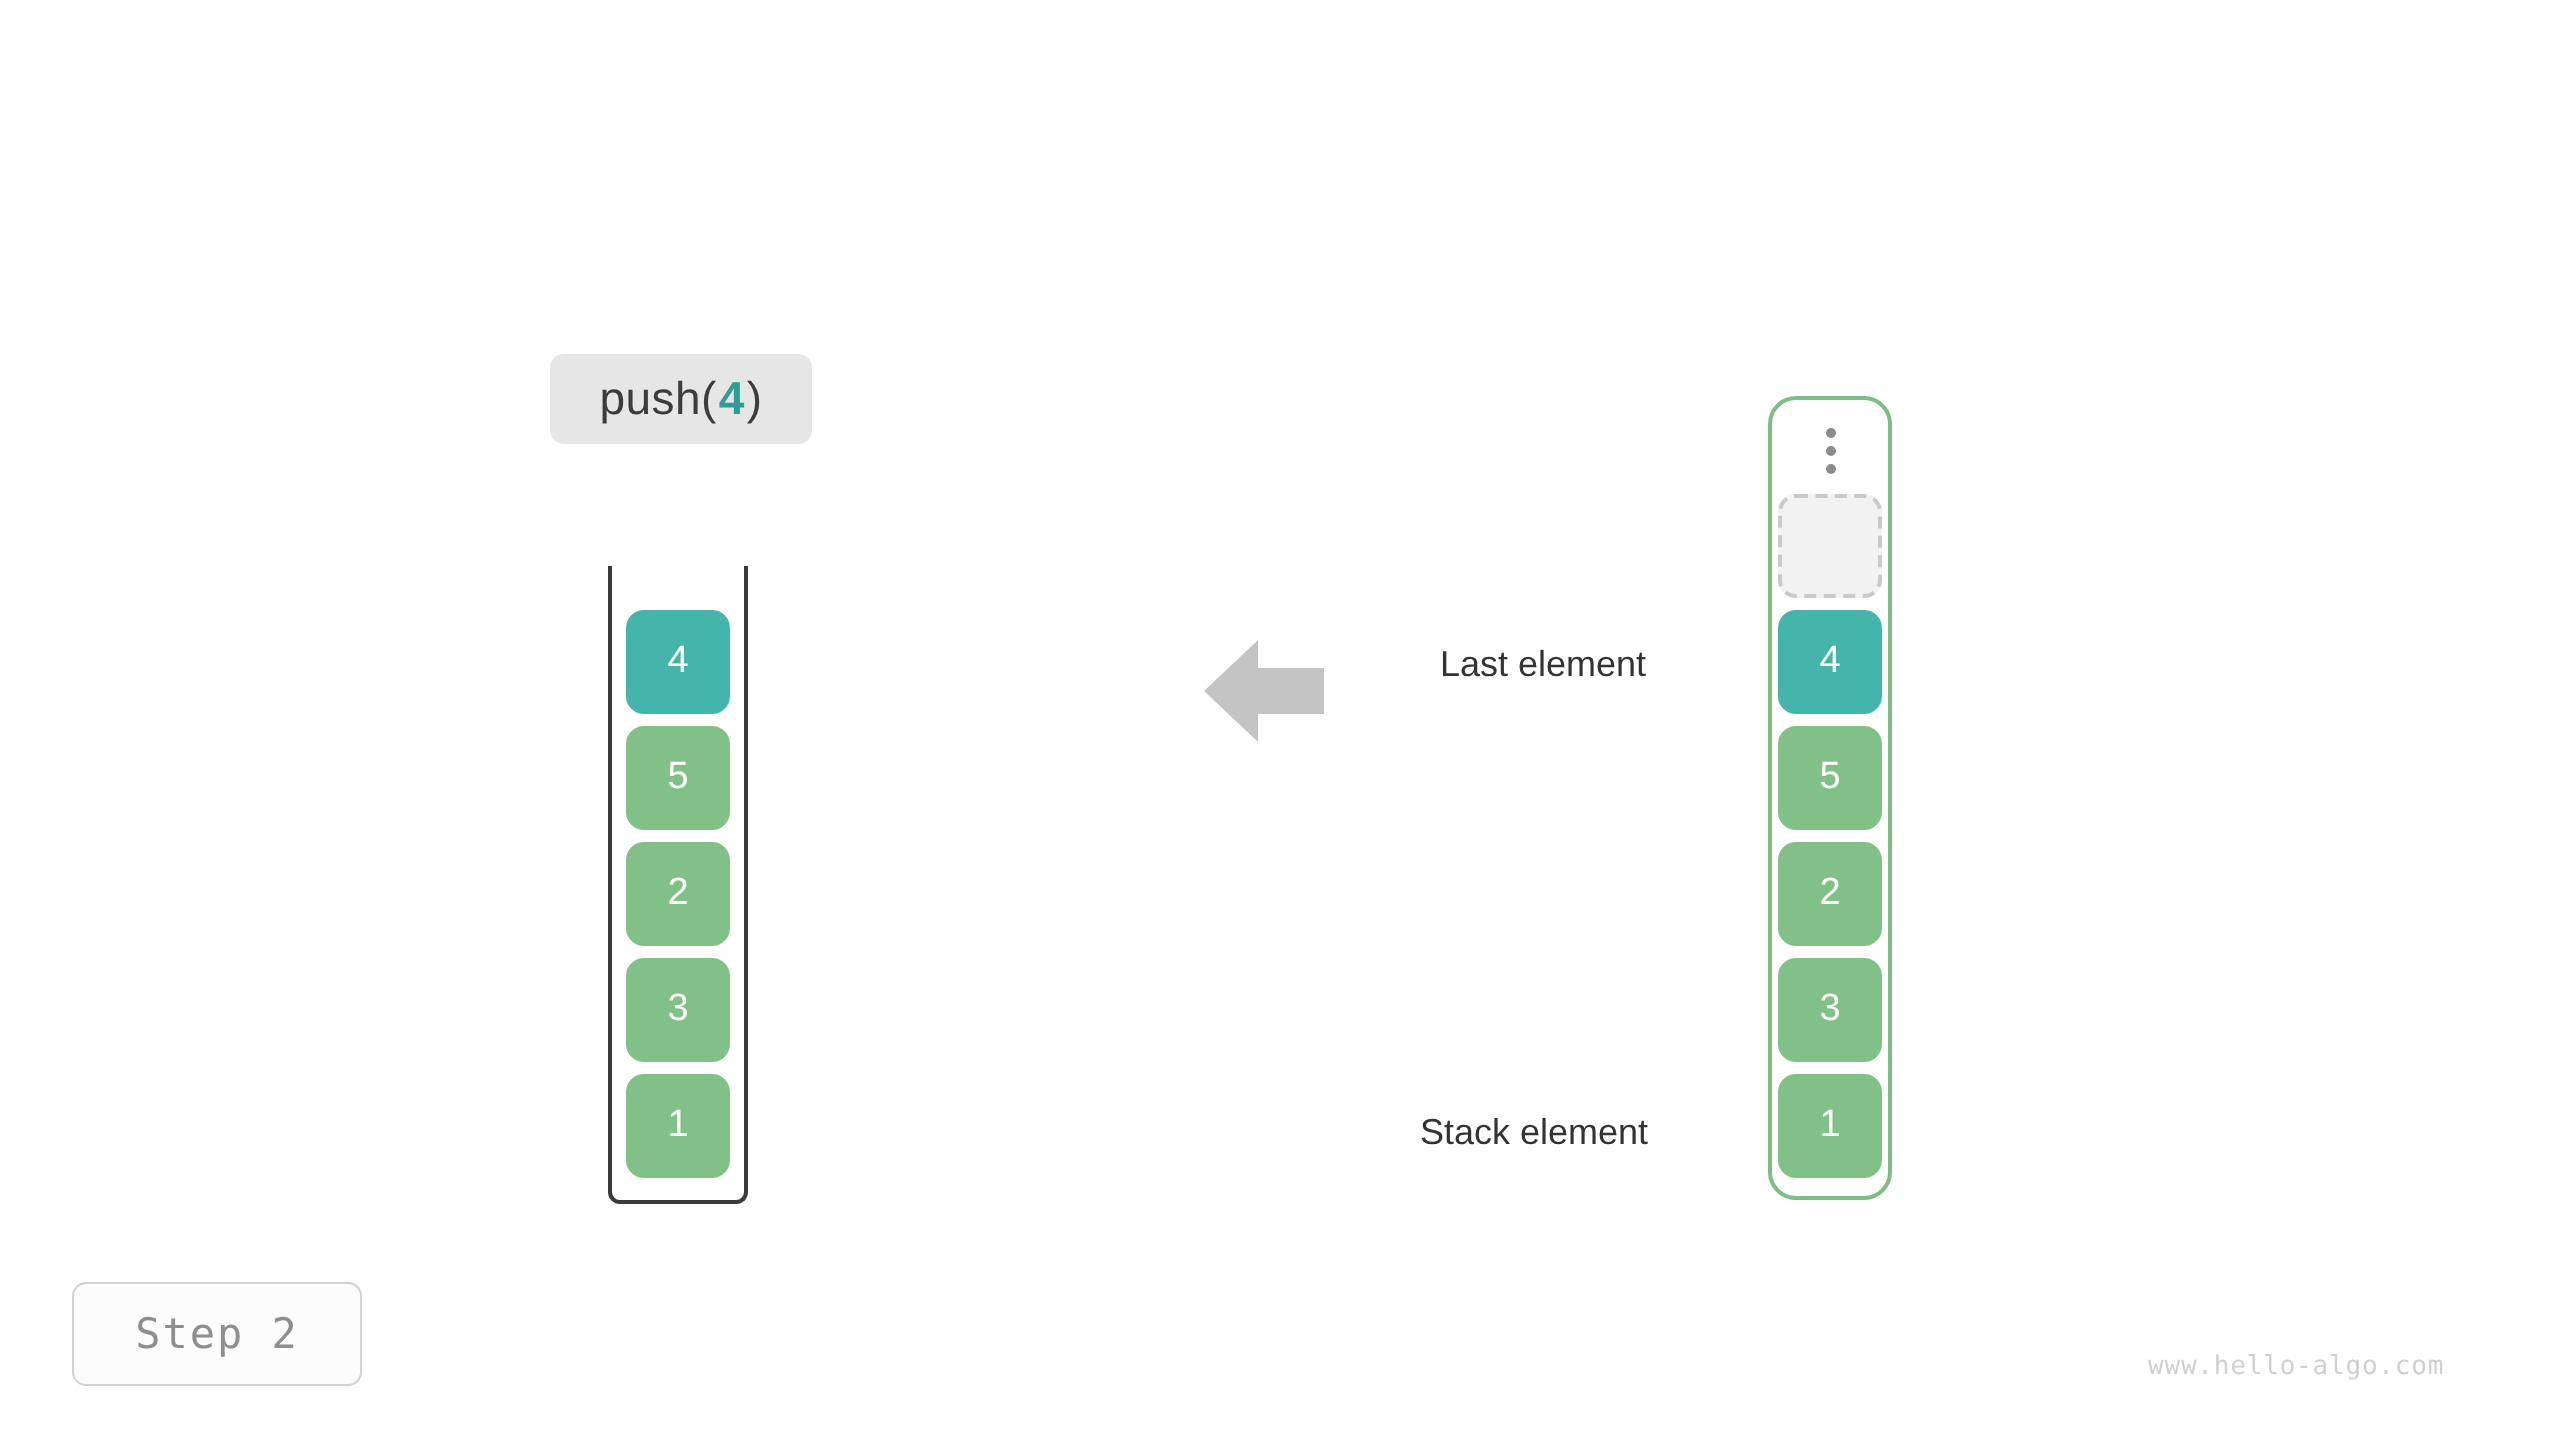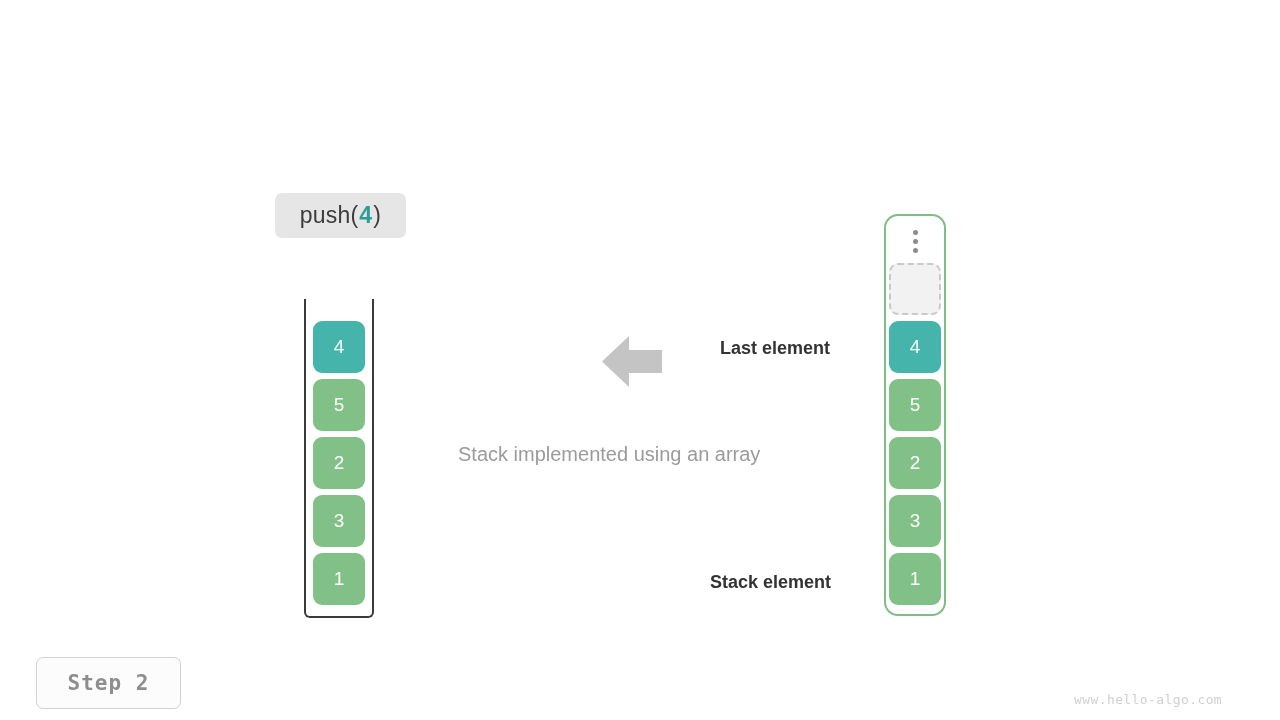--- a/index.html
+++ b/index.html
@@ -10,21 +10,20 @@
     width: 1280px;
     height: 720px;
     background: #ffffff;
     font-family: "Liberation Sans", sans-serif;
     overflow: hidden;
   }
   #canvas {
     position: relative;
     width: 1280px;
     height: 528px;
-    margin-top: 16px;
   }
 
   
   .op-badge {
     position: absolute;
     left: 275px;
     top: 177px;
     width: 131px;
     height: 45px;
     background: #e6e6e6;
@@ -132,21 +131,21 @@
     left: 602px;
     top: 317px;
     width: 60px;
     height: 57px;
   }
 
   
   .label-bold {
     position: absolute;
     font-size: 18px;
-    font-weight: bold;
+    font-weight: normal;
     color: #333333;
     white-space: nowrap;
     text-align: center;
   }
   .label-last  { left: 720px; top: 322px; }
   .label-first { left: 710px; top: 556px; }
 
   .caption {
     position: absolute;
     left: 458px;
@@ -184,21 +183,21 @@
     width: 145px;
     height: 52px;
     border: 1px solid #d2d2d2;
     border-radius: 7px;
     background: #fcfcfc;
     display: flex;
     align-items: center;
     justify-content: center;
     font-family: "DejaVu Sans Mono", monospace;
     font-size: 21px;
-    font-weight: bold;
+    font-weight: normal;
     color: #8e8e8e;
     letter-spacing: 1px;
     box-sizing: border-box;
   }
 
   
   .watermark {
     position: absolute;
     left: 1074px;
     top: 676px;
@@ -229,21 +228,20 @@
     <div class="cell green">1</div>
   </div>
 
   <svg class="arrow" viewBox="0 0 60 57">
     <polygon points="0,28.5 27,3 27,17 60,17 60,40 27,40 27,54" fill="#c4c4c4"></polygon>
   </svg>
 
   <div class="label-bold label-last">Last element</div>
   <div class="label-bold label-first">Stack element</div>
 
-  <div class="caption">Stack implemented using an array</div>
 
   <div class="array-frame"></div>
   <div class="ellipsis">
     <i></i>
     <i></i>
     <i></i>
   </div>
   <div class="array-cells">
     <div class="cell empty"></div>
     <div class="cell teal">4</div>

